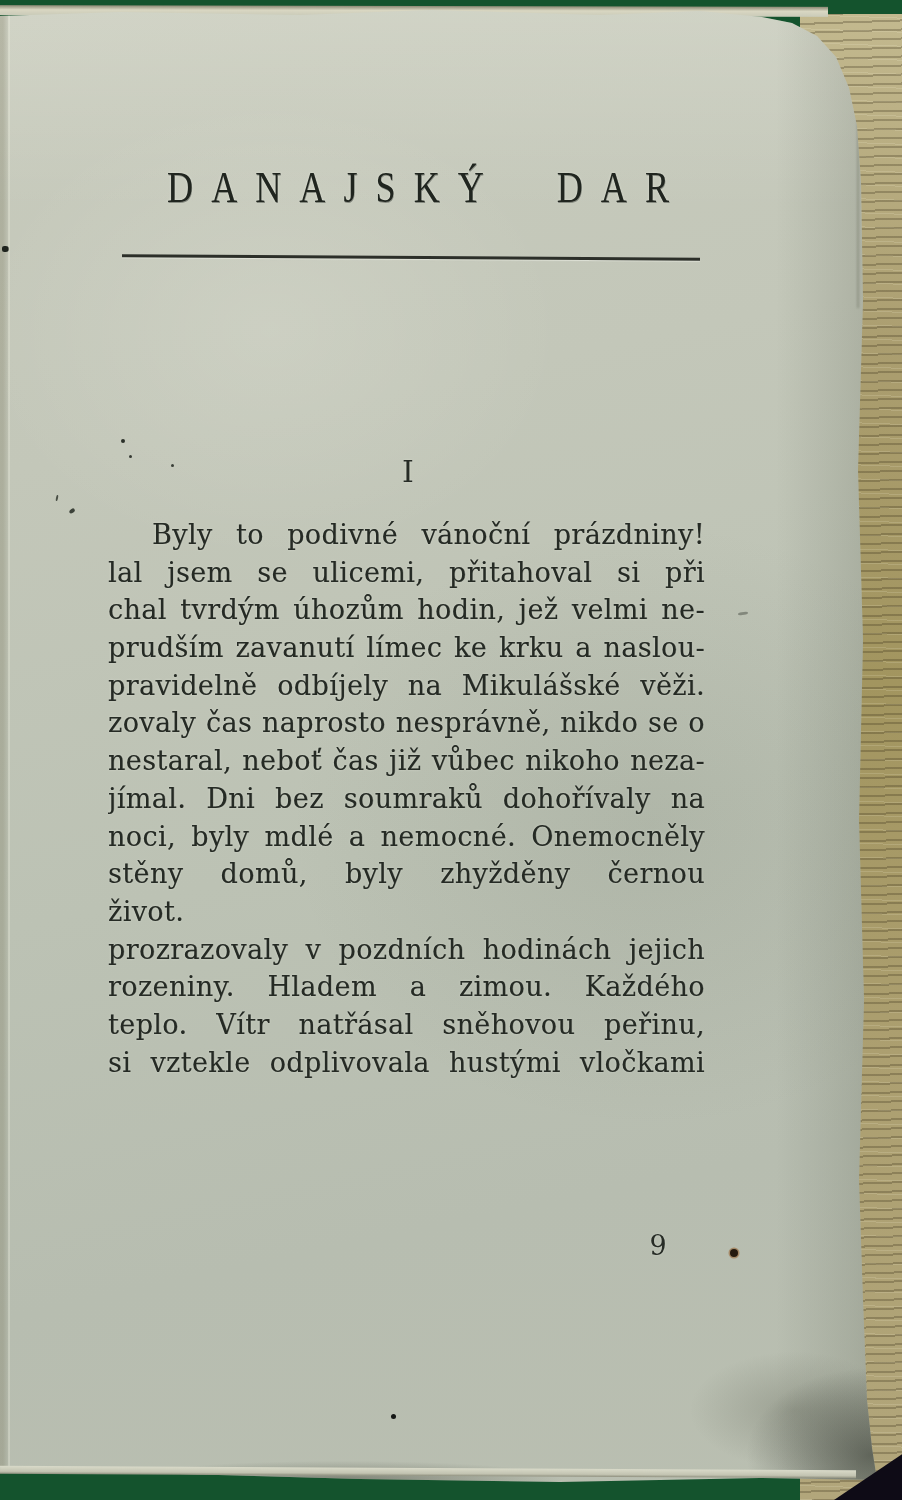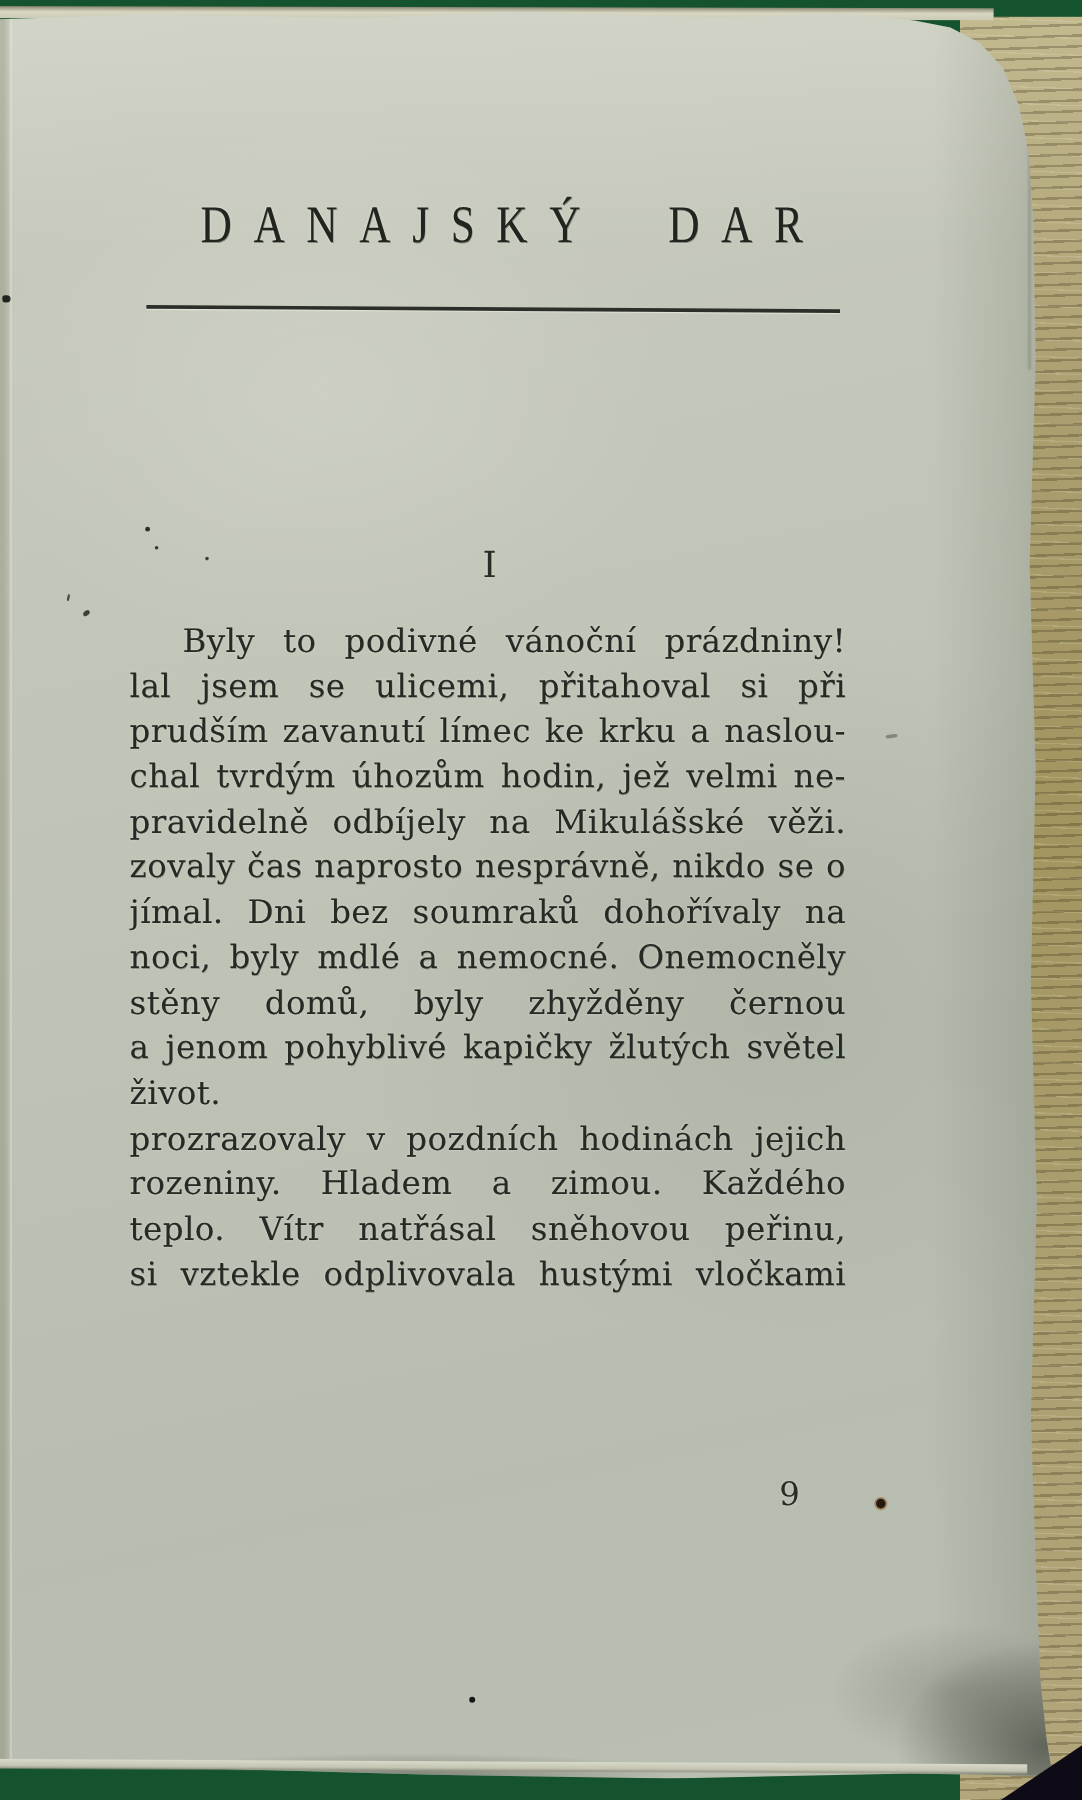--- a/index.html
+++ b/index.html
@@ -125,28 +125,28 @@
 
   <div class="paper">
     <div class="title">
       <span class="title-text">DANAJSKÝ DAR</span>
     </div>
     <div class="rule"></div>
     <div class="numeral">I</div>
     <div class="body" id="body-text">
         <div class="line just indent">Byly to podivné vánoční prázdniny! Tou-</div>
         <div class="line just">lal jsem se ulicemi, přitahoval si při každém</div>
+        <div class="line just">chal tvrdým úhozům hodin, jež velmi ne-</div>
         <div class="line just">prudším zavanutí límec ke krku a naslou-</div>
-        <div class="line just">chal tvrdým úhozům hodin, jež velmi ne-</div>
         <div class="line just">pravidelně odbíjely na Mikulášské věži. Uka-</div>
         <div class="line just">zovaly čas naprosto nesprávně, nikdo se o ně</div>
+        <div class="line just">nestaral, neboť čas již vůbec nikoho neza-</div>
         <div class="line just">jímal. Dni bez soumraků dohořívaly na prahu</div>
         <div class="line just">noci, byly mdlé a nemocné. Onemocněly také</div>
         <div class="line just">stěny domů, byly zhyžděny černou vyrážkou</div>
-        <div class="line just">a jenom pohyblivé kapičky žlutých světel</div>
         <div class="line">život.</div>
         <div class="line just">prozrazovaly v pozdních hodinách jejich</div>
         <div class="line just">rozeniny. Hladem a zimou. Každého večera</div>
         <div class="line just">teplo. Vítr natřásal sněhovou peřinu, bouře</div>
         <div class="line just">si vztekle odplivovala hustými vločkami na</div>
       </div>
     <div class="pagenum">9</div>
 
     <div class="speck s1"></div>
     <div class="speck s2"></div>

